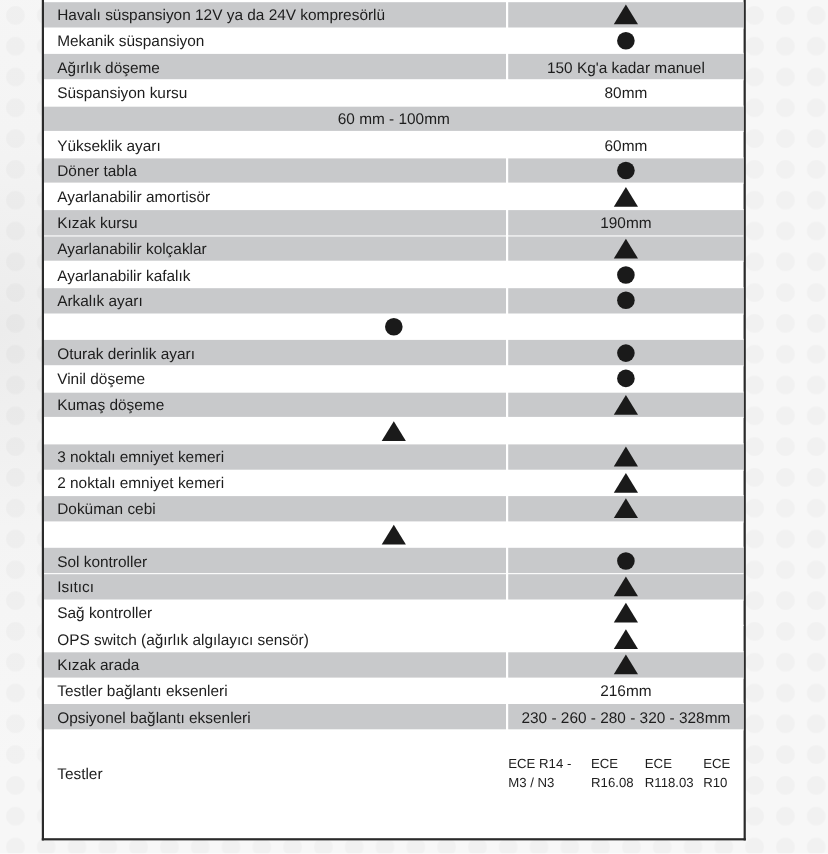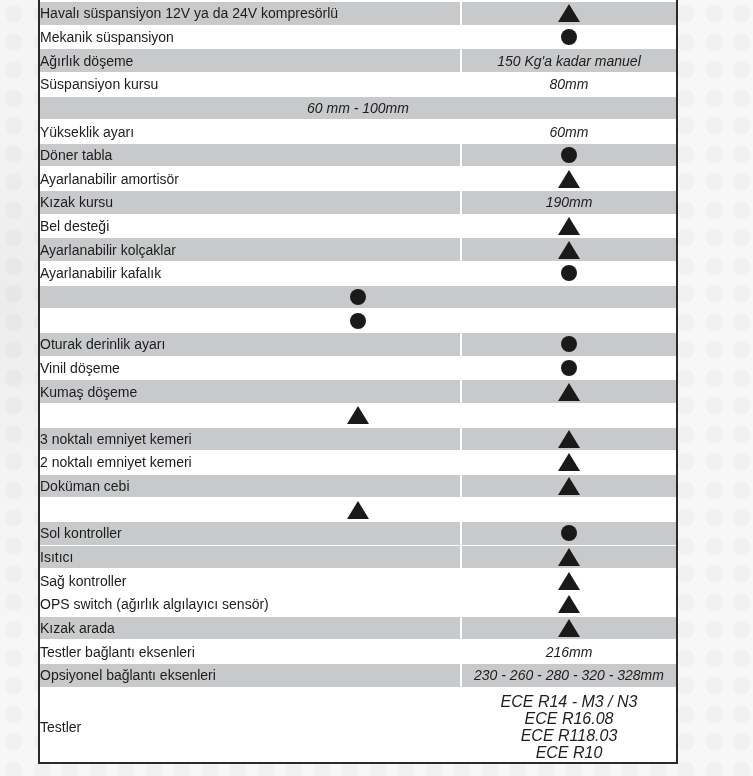--- a/index.html
+++ b/index.html
@@ -30,24 +30,24 @@
     height: 23.65px;
     box-sizing: border-box;
     border-bottom: 1px solid #ffffff;
   }
   .row.shade .cell { background: #c8c9cb; }
   .cell {
     display: flex; align-items: center;
     font-size: 14px; color: #1d1d1d;
     box-sizing: border-box;
   }
-  .cell.label { width: 420px; margin-right: 2px; }
-  .cell.value { flex: 1; justify-content: center; font-style: italic; }
+  .cell.label { width: 420px; padding-left: 12px; margin-right: 2px; }
+  .cell.value { flex: 1; justify-content: center; }
   .row.tall { height: 78px; border-bottom: none; }
-  .tests { display: flex; flex-direction: column; align-items: center; line-height: 17px; font-size: 16px; }
+  .tests { display: flex; flex-direction: row; align-items: flex-start; line-height: 17px; font-size: 12px; }
   .tri {
     width: 0; height: 0;
     border-left: 11px solid transparent;
     border-right: 11px solid transparent;
     border-bottom: 18px solid #1a1a1a;
   }
   .dot {
     width: 16px; height: 16px; border-radius: 50%; background: #1a1a1a;
   }
 </style>
@@ -93,39 +93,34 @@
     <div class="row">
       <div class="cell label">Ayarlanabilir amortisör</div>
       <div class="cell value">
         <span class="tri"></span>
       </div>
     </div>
     <div class="row shade">
       <div class="cell label">Kızak kursu</div>
       <div class="cell value">190mm</div>
     </div>
-    <div class="row">
-      <div class="cell label">Bel desteği</div>
-      <div class="cell value">
-        <span class="tri"></span>
-      </div>
-    </div>
     <div class="row shade">
       <div class="cell label">Ayarlanabilir kolçaklar</div>
       <div class="cell value">
         <span class="tri"></span>
       </div>
     </div>
     <div class="row">
       <div class="cell label">Ayarlanabilir kafalık</div>
       <div class="cell value">
         <span class="dot"></span>
       </div>
     </div>
     <div class="row shade">
+      <div class="cell label">Arkalık ayarı</div>
       <div class="cell value">
         <span class="dot"></span>
       </div>
     </div>
     <div class="row">
       <div class="cell value">
         <span class="dot"></span>
       </div>
     </div>
     <div class="row shade">

